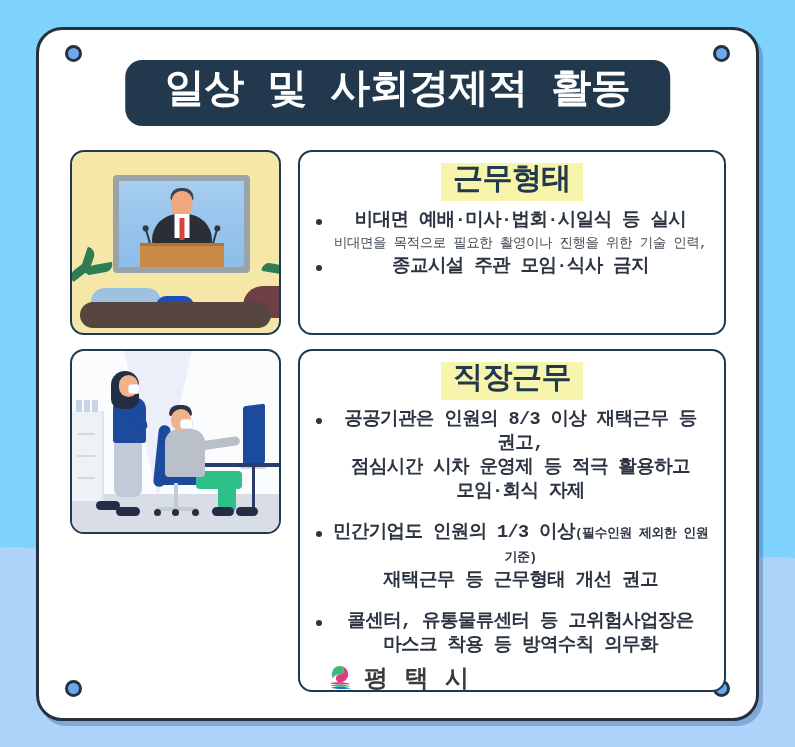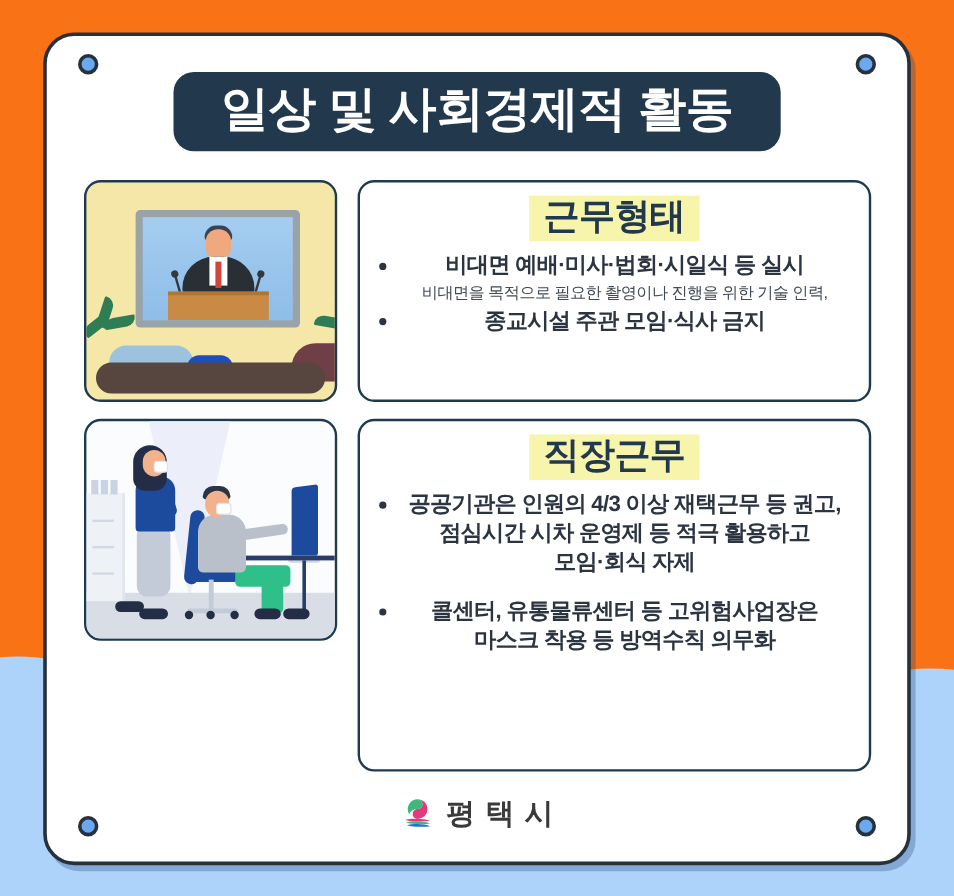--- a/index.html
+++ b/index.html
@@ -8,22 +8,23 @@
     width: 795px;
     height: 747px;
     overflow: hidden;
     font-family: "Liberation Sans", "DejaVu Sans", sans-serif;
   }
 
   #poster {
     position: relative;
     width: 795px;
     height: 747px;
-    background: #f97316;
+    background: #7dd3fc;
     overflow: hidden;
+    font-family: Liberation Mono, monospace;
   }
 
   
   .corner-arc {
     position: absolute;
     background: #aed3fb;
     pointer-events: none;
   }
   .corner-arc.left {
     left: -150px;
@@ -481,23 +482,29 @@
           <span class="w-shoe s1"></span>
           <span class="w-shoe s2"></span>
         </div>
 
         <div class="card work">
           <div class="sec-head">
             <span class="hl">직장근무</span>
           </div>
           <ul class="bullets work">
             <li>
-              <div>공공기관은 인원의 4/3 이상 재택근무 등 권고,</div>
+              <div>공공기관은 인원의 8/3 이상 재택근무 등 권고,</div>
               <div>점심시간 시차 운영제 등 적극 활용하고</div>
               <div>모임·회식 자제</div>
+            </li>
+            <li>
+              <div>
+                <span>민간기업도 인원의 1/3 이상</span><span class="inline-note">(필수인원 제외한 인원 기준)</span>
+              </div>
+              <div>재택근무 등 근무형태 개선 권고</div>
             </li>
             <li>
               <div>콜센터, 유통물류센터 등 고위험사업장은</div>
               <div>마스크 착용 등 방역수칙 의무화</div>
             </li>
           </ul>
         </div>
       </div>
     </div>
 

